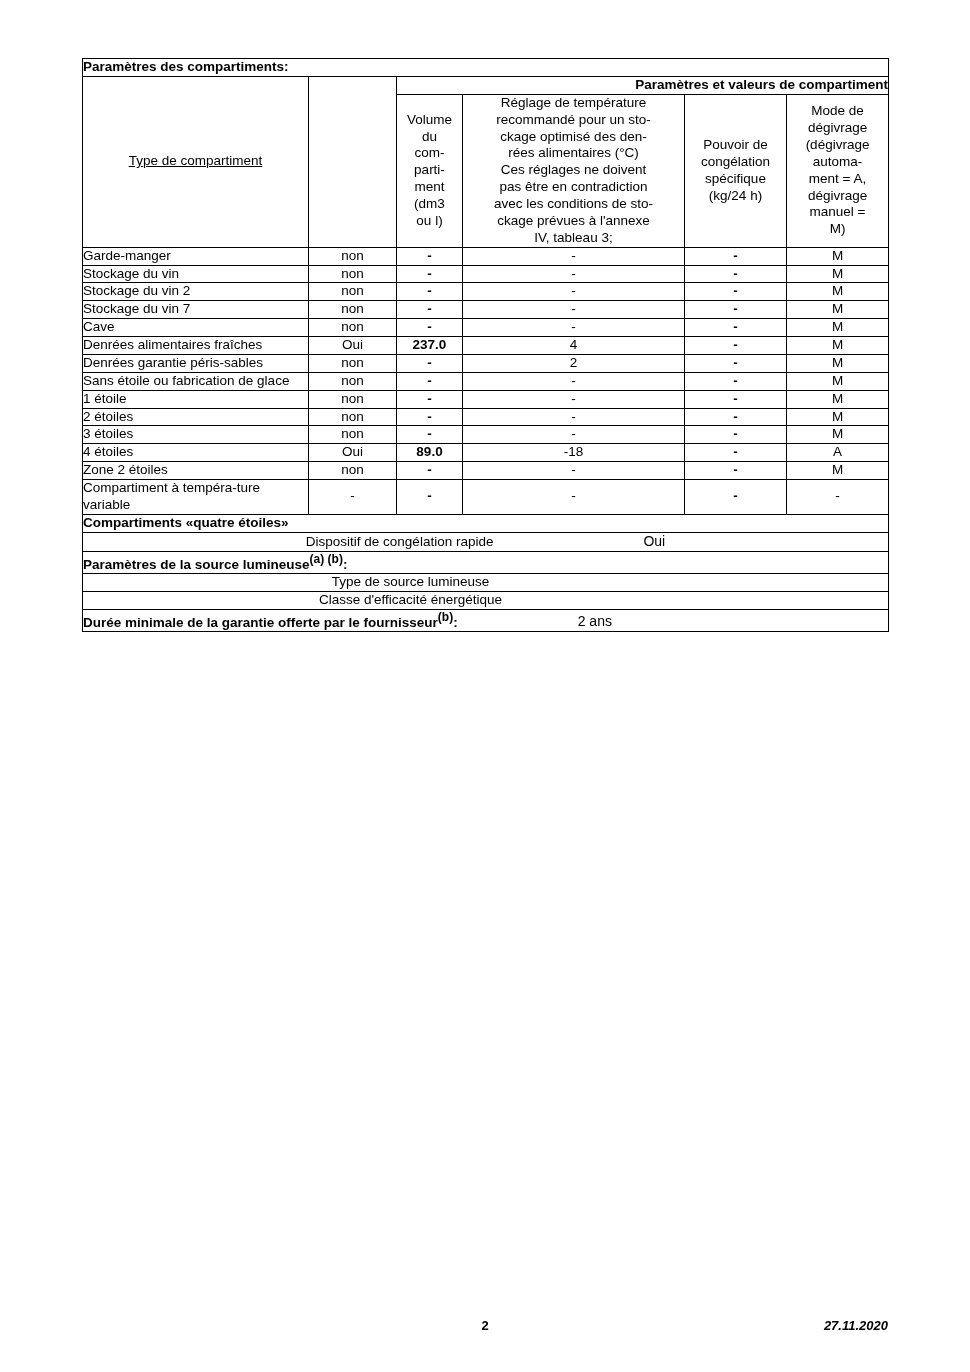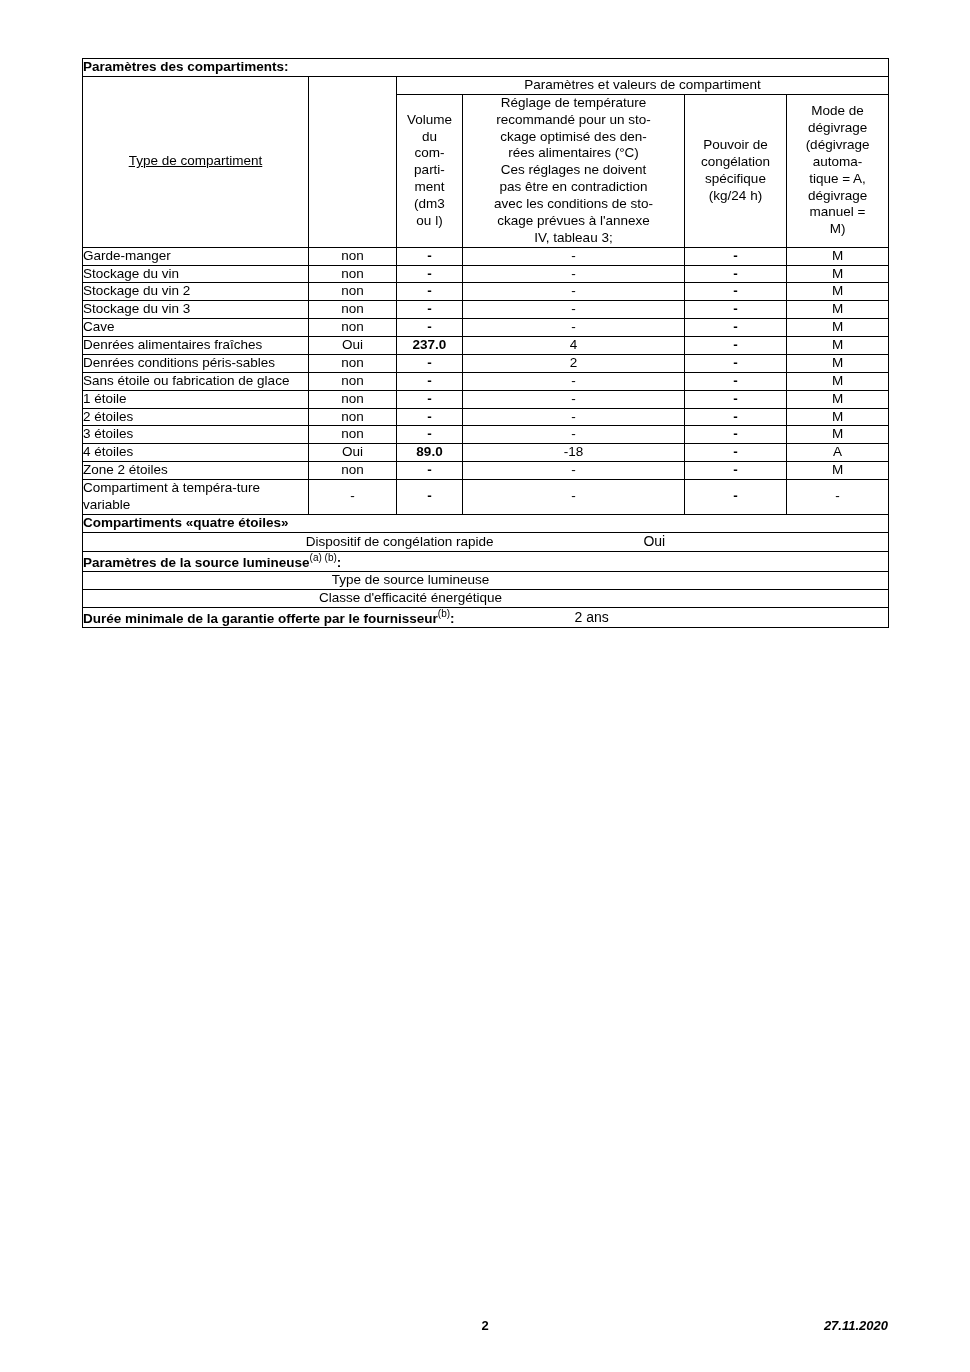--- a/index.html
+++ b/index.html
@@ -38,23 +38,24 @@
     vertical-align: middle;
     font-size: 13.5px;
     line-height: 1.25;
   }
   .title-cell {
     font-weight: bold;
     font-size: 14.5px;
     padding: 12px 12px 12px 14px;
   }
   .hdr-group {
-    text-align: center;
+    text-align: right;
     font-size: 14px;
     padding: 14px 6px;
+    font-weight: bold;
   }
   .hdr-sub {
     text-align: center;
     font-size: 13px;
     line-height: 1.3;
     padding: 8px 6px;
     vertical-align: top;
   }
   .hdr-type {
     text-align: center;
@@ -88,23 +89,23 @@
     font-size: 14px;
     padding: 12px 12px 12px 14px;
     text-align: center;
   }
   .value-inline {
     display: inline-block;
     margin-left: 150px;
     font-size: 14px;
   }
   sup.note {
-    font-size: 10px;
+    font-size: 12px;
     vertical-align: super;
-    font-weight: normal;
+    font-weight: bold;
   }
   .footer {
     position: absolute;
     left: 82px;
     top: 1318px;
     width: 806px;
     font-size: 13px;
   }
   .footer .pagenum {
     position: absolute;
@@ -167,21 +168,21 @@
             <span>Pouvoir de</span><br>
             <span>congélation</span><br>
             <span>spécifique</span><br>
             <span>(kg/24 h)</span>
           </td>
           <td class="hdr-sub">
             <span>Mode de</span><br>
             <span>dégivrage</span><br>
             <span>(dégivrage</span><br>
             <span>automa-</span><br>
-            <span>tique = A,</span><br>
+            <span>ment = A,</span><br>
             <span>dégivrage</span><br>
             <span>manuel =</span><br>
             <span>M)</span>
           </td>
         </tr>
 
         <tr>
           <td class="row-label">Garde-manger</td>
           <td class="cell">non</td>
           <td class="cell bold">-</td>
@@ -199,21 +200,21 @@
         </tr>
         <tr>
           <td class="row-label">Stockage du vin 2</td>
           <td class="cell">non</td>
           <td class="cell bold">-</td>
           <td class="cell">-</td>
           <td class="cell bold">-</td>
           <td class="cell">M</td>
         </tr>
         <tr>
-          <td class="row-label">Stockage du vin 3</td>
+          <td class="row-label">Stockage du vin 7</td>
           <td class="cell">non</td>
           <td class="cell bold">-</td>
           <td class="cell">-</td>
           <td class="cell bold">-</td>
           <td class="cell">M</td>
         </tr>
         <tr>
           <td class="row-label">Cave</td>
           <td class="cell">non</td>
           <td class="cell bold">-</td>
@@ -223,21 +224,21 @@
         </tr>
         <tr>
           <td class="row-label">Denrées alimentaires fraîches</td>
           <td class="cell">Oui</td>
           <td class="cell bold">237.0</td>
           <td class="cell">4</td>
           <td class="cell bold">-</td>
           <td class="cell">M</td>
         </tr>
         <tr>
-          <td class="row-label">Denrées conditions péris-sables</td>
+          <td class="row-label">Denrées garantie péris-sables</td>
           <td class="cell">non</td>
           <td class="cell bold">-</td>
           <td class="cell">2</td>
           <td class="cell bold">-</td>
           <td class="cell">M</td>
         </tr>
         <tr>
           <td class="row-label">Sans étoile ou fabrication de glace</td>
           <td class="cell">non</td>
           <td class="cell bold">-</td>

